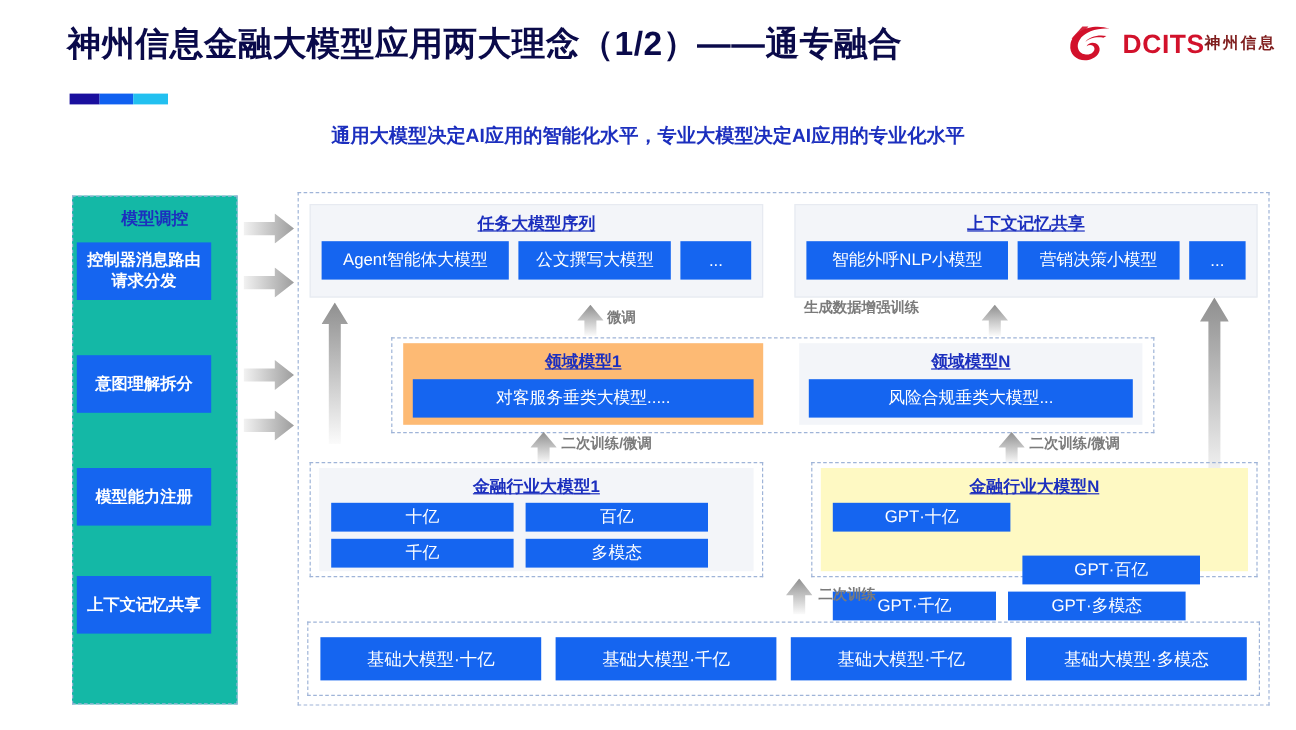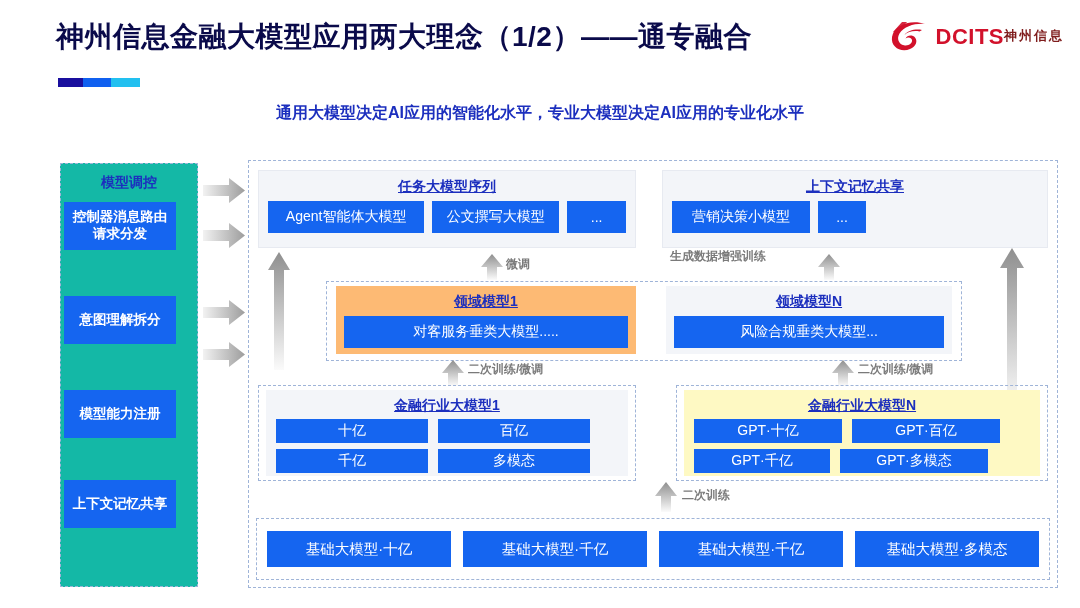--- a/index.html
+++ b/index.html
@@ -182,20 +182,21 @@
     <div class="chip-row">
       <div class="chip" style="width:160px">Agent智能体大模型</div>
       <div class="chip" style="width:130px">公文撰写大模型</div>
       <div class="chip" style="width:60px">...</div>
     </div>
   </div>
 
   <div class="card" style="left:662px;top:170px;width:386px;height:78px;">
     <div class="card-title">上下文记忆共享</div>
     <div class="chip-row">
+      <div class="chip" style="width:172px">智能外呼NLP小模型</div>
       <div class="chip" style="width:138px">营销决策小模型</div>
       <div class="chip" style="width:48px">...</div>
     </div>
   </div>
 
   <svg class="arrow-u" style="left:268px;top:252px;width:22px;height:118px;" viewBox="0 0 22 118">
     <polygon points="11,0 22,18 16,18 16,118 6,118 6,18 0,18" fill="url(#gr-v)"></polygon>
   </svg>
   <svg class="arrow-u" style="left:481px;top:254px;width:22px;height:26px;" viewBox="0 0 22 26">
     <polygon points="11,0 22,13 16,13 16,26 6,26 6,13 0,13" fill="url(#gr-v)"></polygon>
@@ -246,21 +247,21 @@
       <div class="chip" style="width:152px;height:24px;">千亿</div>
       <div class="chip" style="width:152px;height:24px;">多模态</div>
     </div>
   </div>
 
   <div class="dash-group" style="left:676px;top:385px;width:372px;height:96px;"></div>
   <div class="card" style="left:684px;top:390px;width:356px;height:86px;background:#fef9c3;border:none;">
     <div class="card-title">金融行业大模型N</div>
     <div class="chip-row" style="flex-wrap:wrap;gap:6px 10px;padding:4px 10px;">
       <div class="chip" style="width:148px;height:24px;">GPT·十亿</div>
-      <div class="chip" style="width:148px;height:24px;">GPT·百亿</div>
+      <div class="chip" style="width:148px;height:24px;margin-top:44px;">GPT·百亿</div>
       <div class="chip" style="width:136px;height:24px;">GPT·千亿</div>
       <div class="chip" style="width:148px;height:24px;">GPT·多模态</div>
     </div>
   </div>
 
   <svg class="arrow-u" style="left:655px;top:482px;width:22px;height:30px;" viewBox="0 0 22 30">
     <polygon points="11,0 22,14 16,14 16,30 6,30 6,14 0,14" fill="url(#gr-v)"></polygon>
   </svg>
   <div class="alabel" style="left:682px;top:489px;">二次训练</div>
 

